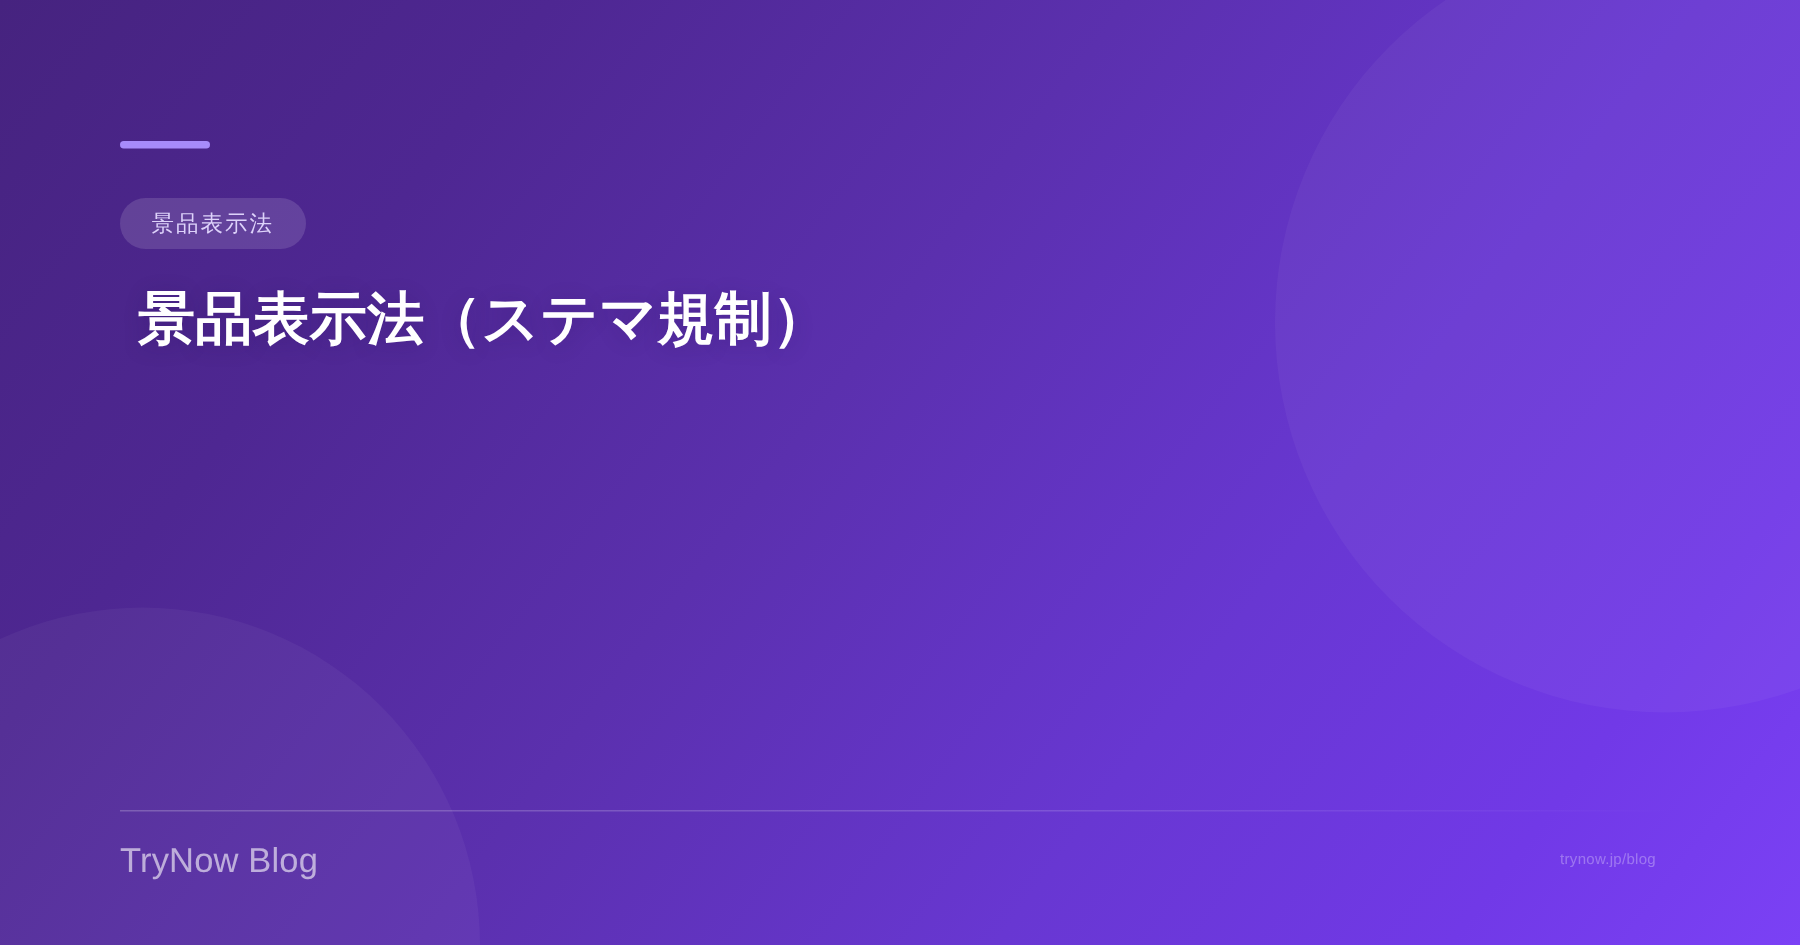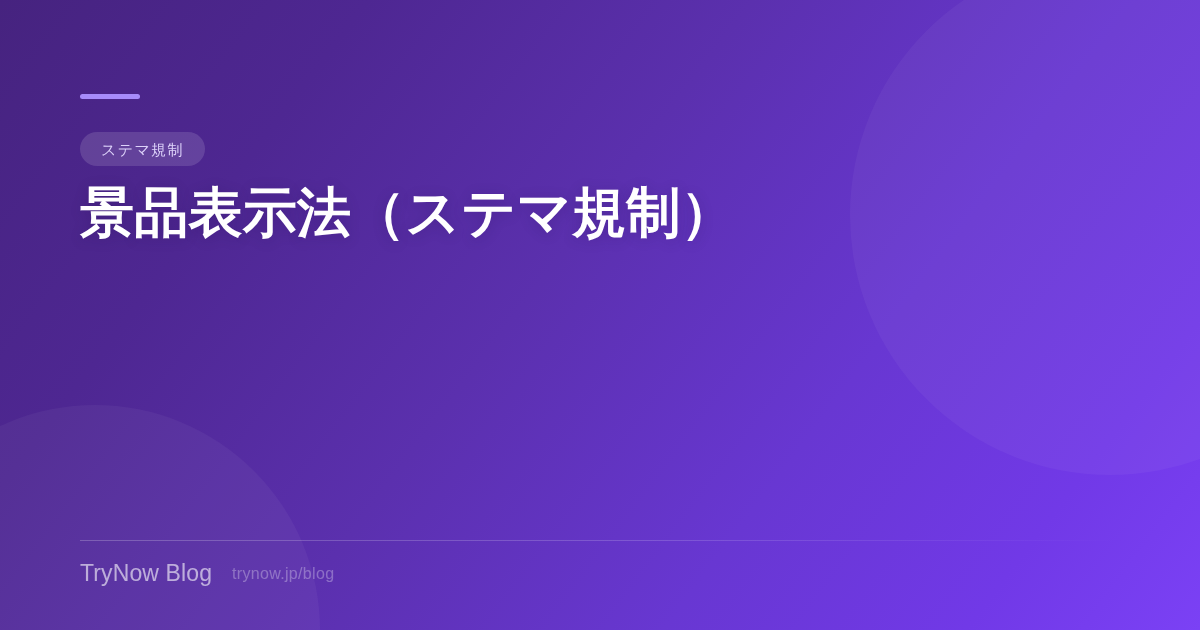--- a/index.html
+++ b/index.html
@@ -88,23 +88,23 @@
     font-size: 15px;
     letter-spacing: 0.09em;
     white-space: nowrap;
     line-height: 1;
   }
 
   .title {
     position: absolute;
     left: 0;
     top: 176px;
-    margin: 0;
+    margin: 12px;
     color: #FFFFFF;
-    font-size: 54px;
+    font-size: 38px;
     font-weight: 700;
     line-height: 1.34;
     letter-spacing: 0.005em;
     text-shadow: 0 2px 14px rgba(30, 8, 70, 0.20);
     max-width: 1000px;
   }
   .title-line { display: block; white-space: nowrap; }
 
   
   .divider {
@@ -119,53 +119,54 @@
                 rgba(255,255,255,0.00) 100%);
   }
 
   .footer {
     position: absolute;
     left: 80px;
     right: 96px;
     top: 560px;
     display: flex;
     align-items: center;
+    justify-content: space-between;
     gap: 20px;
   }
 
   .footer-brand {
     color: rgba(255, 255, 255, 0.60);
     font-size: 23px;
     letter-spacing: 0.005em;
     line-height: 1.2;
   }
 
   .footer-url {
     color: rgba(255, 255, 255, 0.30);
-    font-size: 16px;
+    font-size: 10px;
     letter-spacing: 0.02em;
     line-height: 1.2;
   }
 </style>
 </head>
 <body>
 
 <div class="card">
 
   <div class="bg-gradient"></div>
 
   <div class="circle circle-right"></div>
   <div class="circle circle-bottom-left"></div>
 
   <div class="content">
 
     <div class="accent-bar"></div>
 
     <div class="badge">
-      <span>ステマ規制</span>
+      <span>景品表示法</span>
     </div>
 
     <h1 class="title">
       <span class="title-line">景品表示法（ステマ規制）</span>
     </h1>
 
   </div>
 
   <div class="divider"></div>
 

